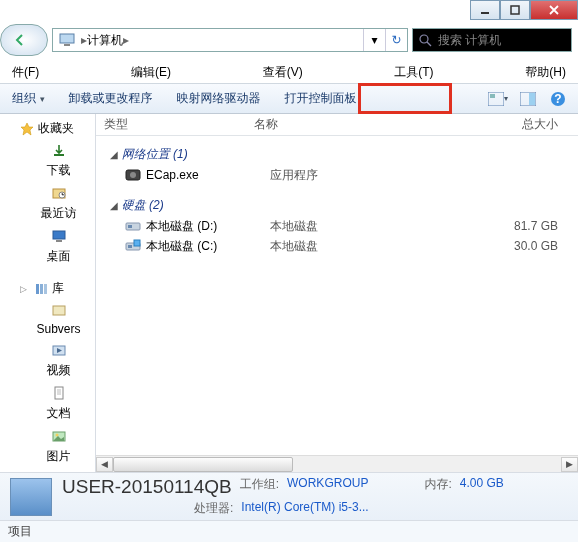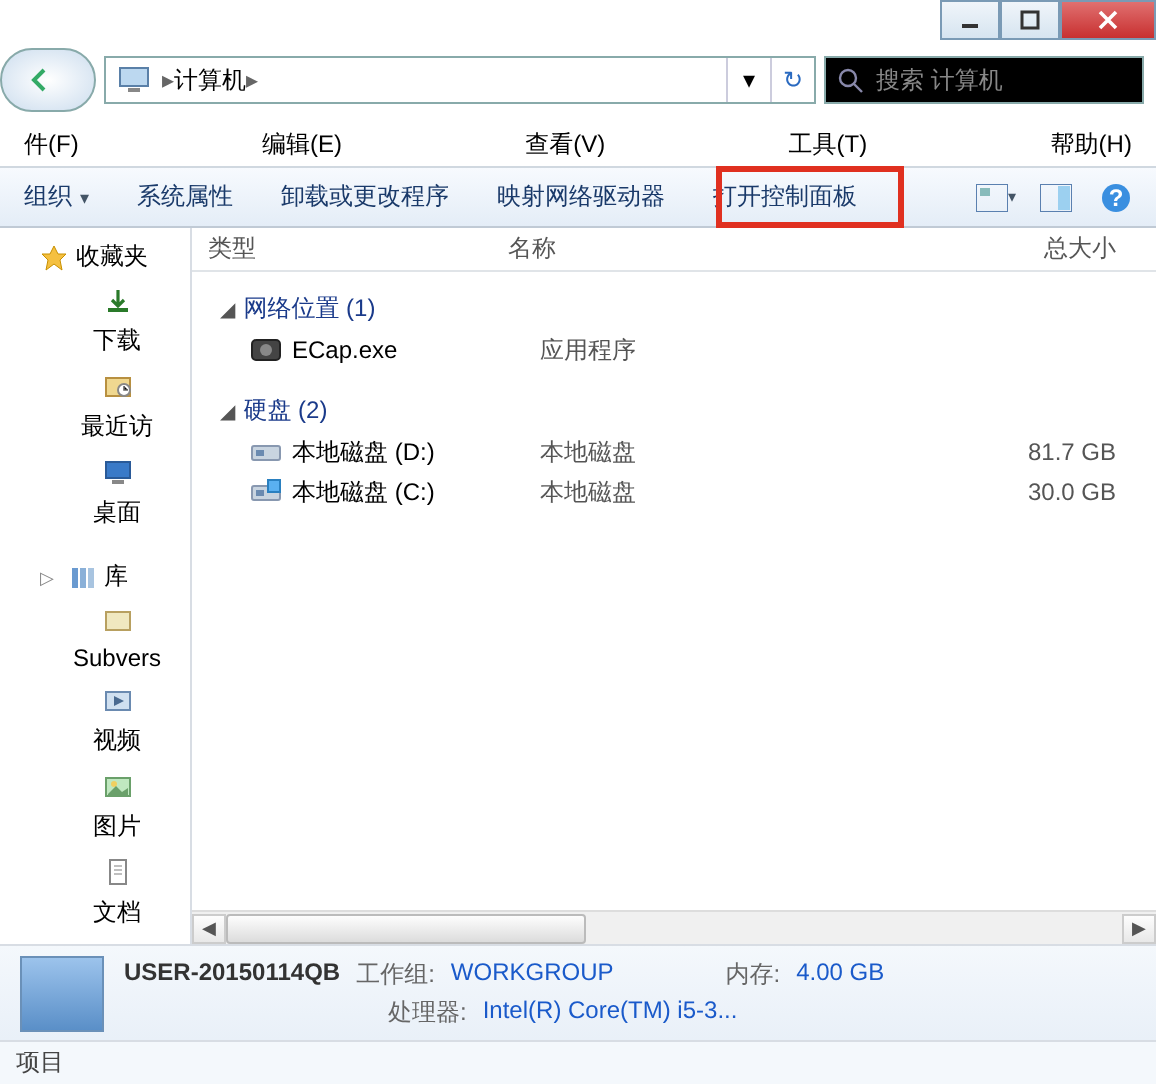--- a/index.html
+++ b/index.html
@@ -45,39 +45,39 @@
 .sbitem .ic { width: 16px; height: 16px; flex-shrink: 0; display: flex; align-items: center; justify-content: center; }
 
 
 .content { flex: 1; display: flex; flex-direction: column; background: #fff; }
 .colhead { height: 22px; border-bottom: 1px solid #e0e4e8; display: flex; align-items: center; color: #555; }
 .colhead .ch { padding: 0 8px; }
 .ch1 { width: 150px; } .ch2 { width: 150px; } .ch3 { flex: 1; text-align: right; padding-right: 20px !important; }
 .list { flex: 1; padding: 6px 0 0 0; overflow: hidden; }
 .grp { padding: 4px 0 2px 14px; display: flex; align-items: center; gap: 4px; }
 .grp .tw { color: #555; font-size: 10px; }
-.grp .gname { color: #1a3a8a; font-weight: normal; }
+.grp .gname { color: #1a3a8a; font-weight: normal; font-style: italic; }
 .row { display: flex; align-items: center; padding: 2px 0 2px 28px; height: 20px; }
 .row .ic { width: 18px; height: 16px; display: flex; align-items: center; justify-content: center; margin-right: 4px; }
 .row .rn { width: 124px; }
 .row .rt { width: 150px; color: #555; }
 .row .rs { flex: 1; text-align: right; padding-right: 20px; color: #555; }
 .hscroll { height: 17px; background: #f0f0f0; border-top: 1px solid #ddd; display: flex; align-items: center; }
 .hscroll .arr { width: 17px; height: 15px; background: linear-gradient(#fdfdfd,#e8e8e8); border: 1px solid #ccc; display: flex; align-items: center; justify-content: center; font-size: 9px; color: #555; }
 .hscroll .track { flex: 1; position: relative; height: 15px; }
 .hscroll .thumb { position: absolute; left: 0; width: 180px; height: 15px; background: linear-gradient(#fdfdfd,#dcdcdc); border: 1px solid #bbb; border-radius: 2px; }
 
 
 .details { position: absolute; left: 0; right: 0; bottom: 22px; height: 48px; border-top: 1px solid #d8dde4; background: linear-gradient(#f4f8fc,#e9f0f8); display: flex; align-items: center; padding: 4px 10px; gap: 10px; }
 .details .thumb2 { width: 42px; height: 38px; background: linear-gradient(#9cc3ec,#5a8fc8); border: 1px solid #6a90b8; }
 .details .info { display: flex; flex-direction: column; gap: 2px; }
 .details .info .line { display: flex; gap: 8px; }
 .details .info .k { color: #666; }
 .details .info .v { color: #1a5aca; }
-.details .name { font-size: 12px; color: #333; font-weight: bold; }
+.details .name { font-size: 19px; color: #333; }
 
 
 .status { position: absolute; left: 0; right: 0; bottom: 0; height: 22px; border-top: 1px solid #d8dde4; background: #f4f8fc; display: flex; align-items: center; padding: 0 8px; color: #444; }
 
 
 .star { fill: #f5c040; stroke: #c89000; stroke-width: 0.5; }
 </style>
 </head>
 <body>
 
@@ -135,21 +135,20 @@
 <div class="menubar">
   <div class="mi">件(F)</div>
   <div class="mi">编辑(E)</div>
   <div class="mi">查看(V)</div>
   <div class="mi">工具(T)</div>
   <div class="mi">帮助(H)</div>
 </div>
 
 <div class="toolbar">
   <div class="ti dd">组织</div>
-  <div class="ti">系统属性</div>
   <div class="ti">卸载或更改程序</div>
   <div class="ti">映射网络驱动器</div>
   <div class="ti">打开控制面板</div>
   <div class="highlight"></div>
   <div class="right">
     <div class="iconbtn">
         <svg width="16" height="14">
           <rect x="0" y="0" width="16" height="14" fill="none" stroke="#5a80b0"></rect>
           <rect x="2" y="2" width="5" height="4" fill="#8bb"></rect>
           <path d="M20 0"></path>
@@ -234,35 +233,35 @@
             <svg width="14" height="14">
               <rect x="1" y="3" width="12" height="9" fill="#d0e0f0" stroke="#6a8ab0"></rect>
               <polygon points="5,5 5,10 10,7.5" fill="#4a6a90"></polygon>
             </svg>
           </span>
           <span>视频</span>
         </div>
       <div class="sbitem">
           <span class="ic">
             <svg width="14" height="14">
+              <rect x="3" y="1" width="8" height="12" fill="#fff" stroke="#888"></rect>
+              <path d="M5 4 H9 M5 6 H9 M5 8 H9" stroke="#aaa" stroke-width="0.8"></path>
+            </svg>
+          </span>
+          <span>文档</span>
+        </div>
+      <div class="sbitem">
+          <span class="ic">
+            <svg width="14" height="14">
               <rect x="1" y="3" width="12" height="9" fill="#c0e8c0" stroke="#6aa06a"></rect>
               <circle cx="5" cy="6" r="1.5" fill="#f0d060"></circle>
               <path d="M2 11 L6 7 L9 10 L12 8 V12 H2 Z" fill="#6aa06a"></path>
             </svg>
           </span>
           <span>图片</span>
-        </div>
-      <div class="sbitem">
-          <span class="ic">
-            <svg width="14" height="14">
-              <rect x="3" y="1" width="8" height="12" fill="#fff" stroke="#888"></rect>
-              <path d="M5 4 H9 M5 6 H9 M5 8 H9" stroke="#aaa" stroke-width="0.8"></path>
-            </svg>
-          </span>
-          <span>文档</span>
         </div>
       <div class="sbitem">
           <span class="ic">
             <svg width="14" height="14">
               <circle cx="7" cy="7" r="6" fill="#3a8fe0"></circle>
               <path d="M8 3 L5 8 H7 L6 11 L9 6 H7 Z" fill="#fff"></path>
             </svg>
           </span>
           <span>迅雷下载</span>
         </div>

